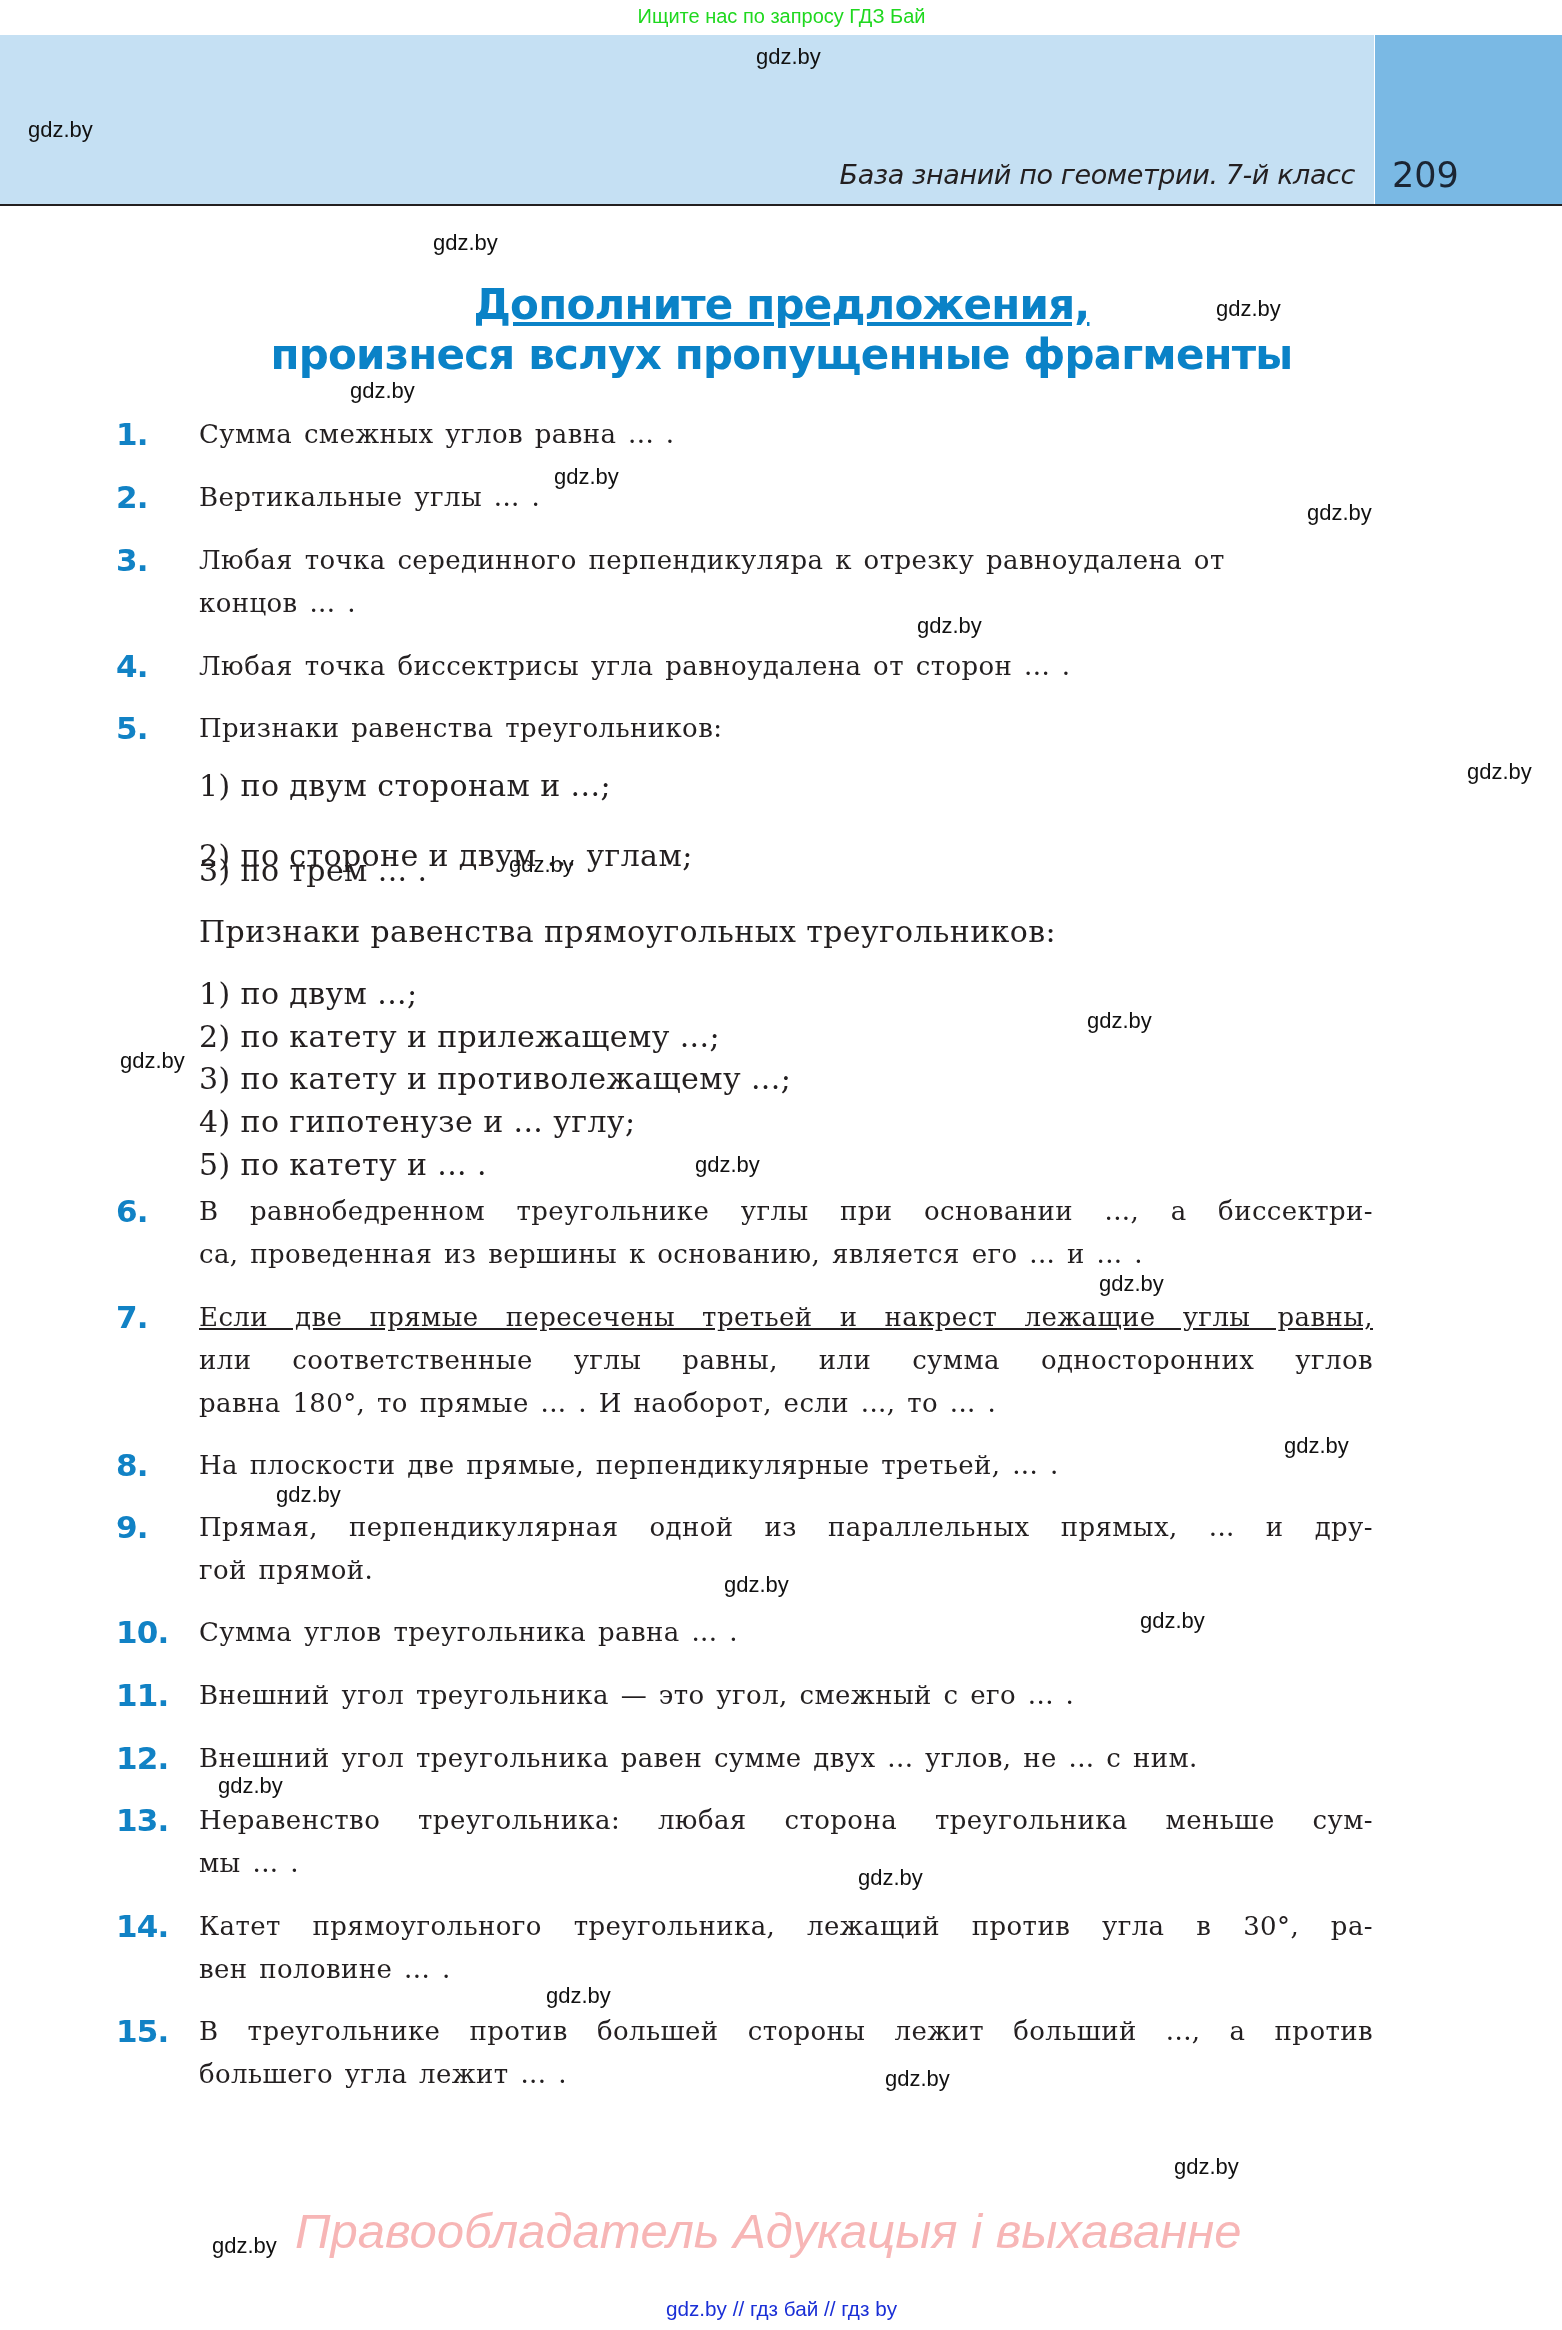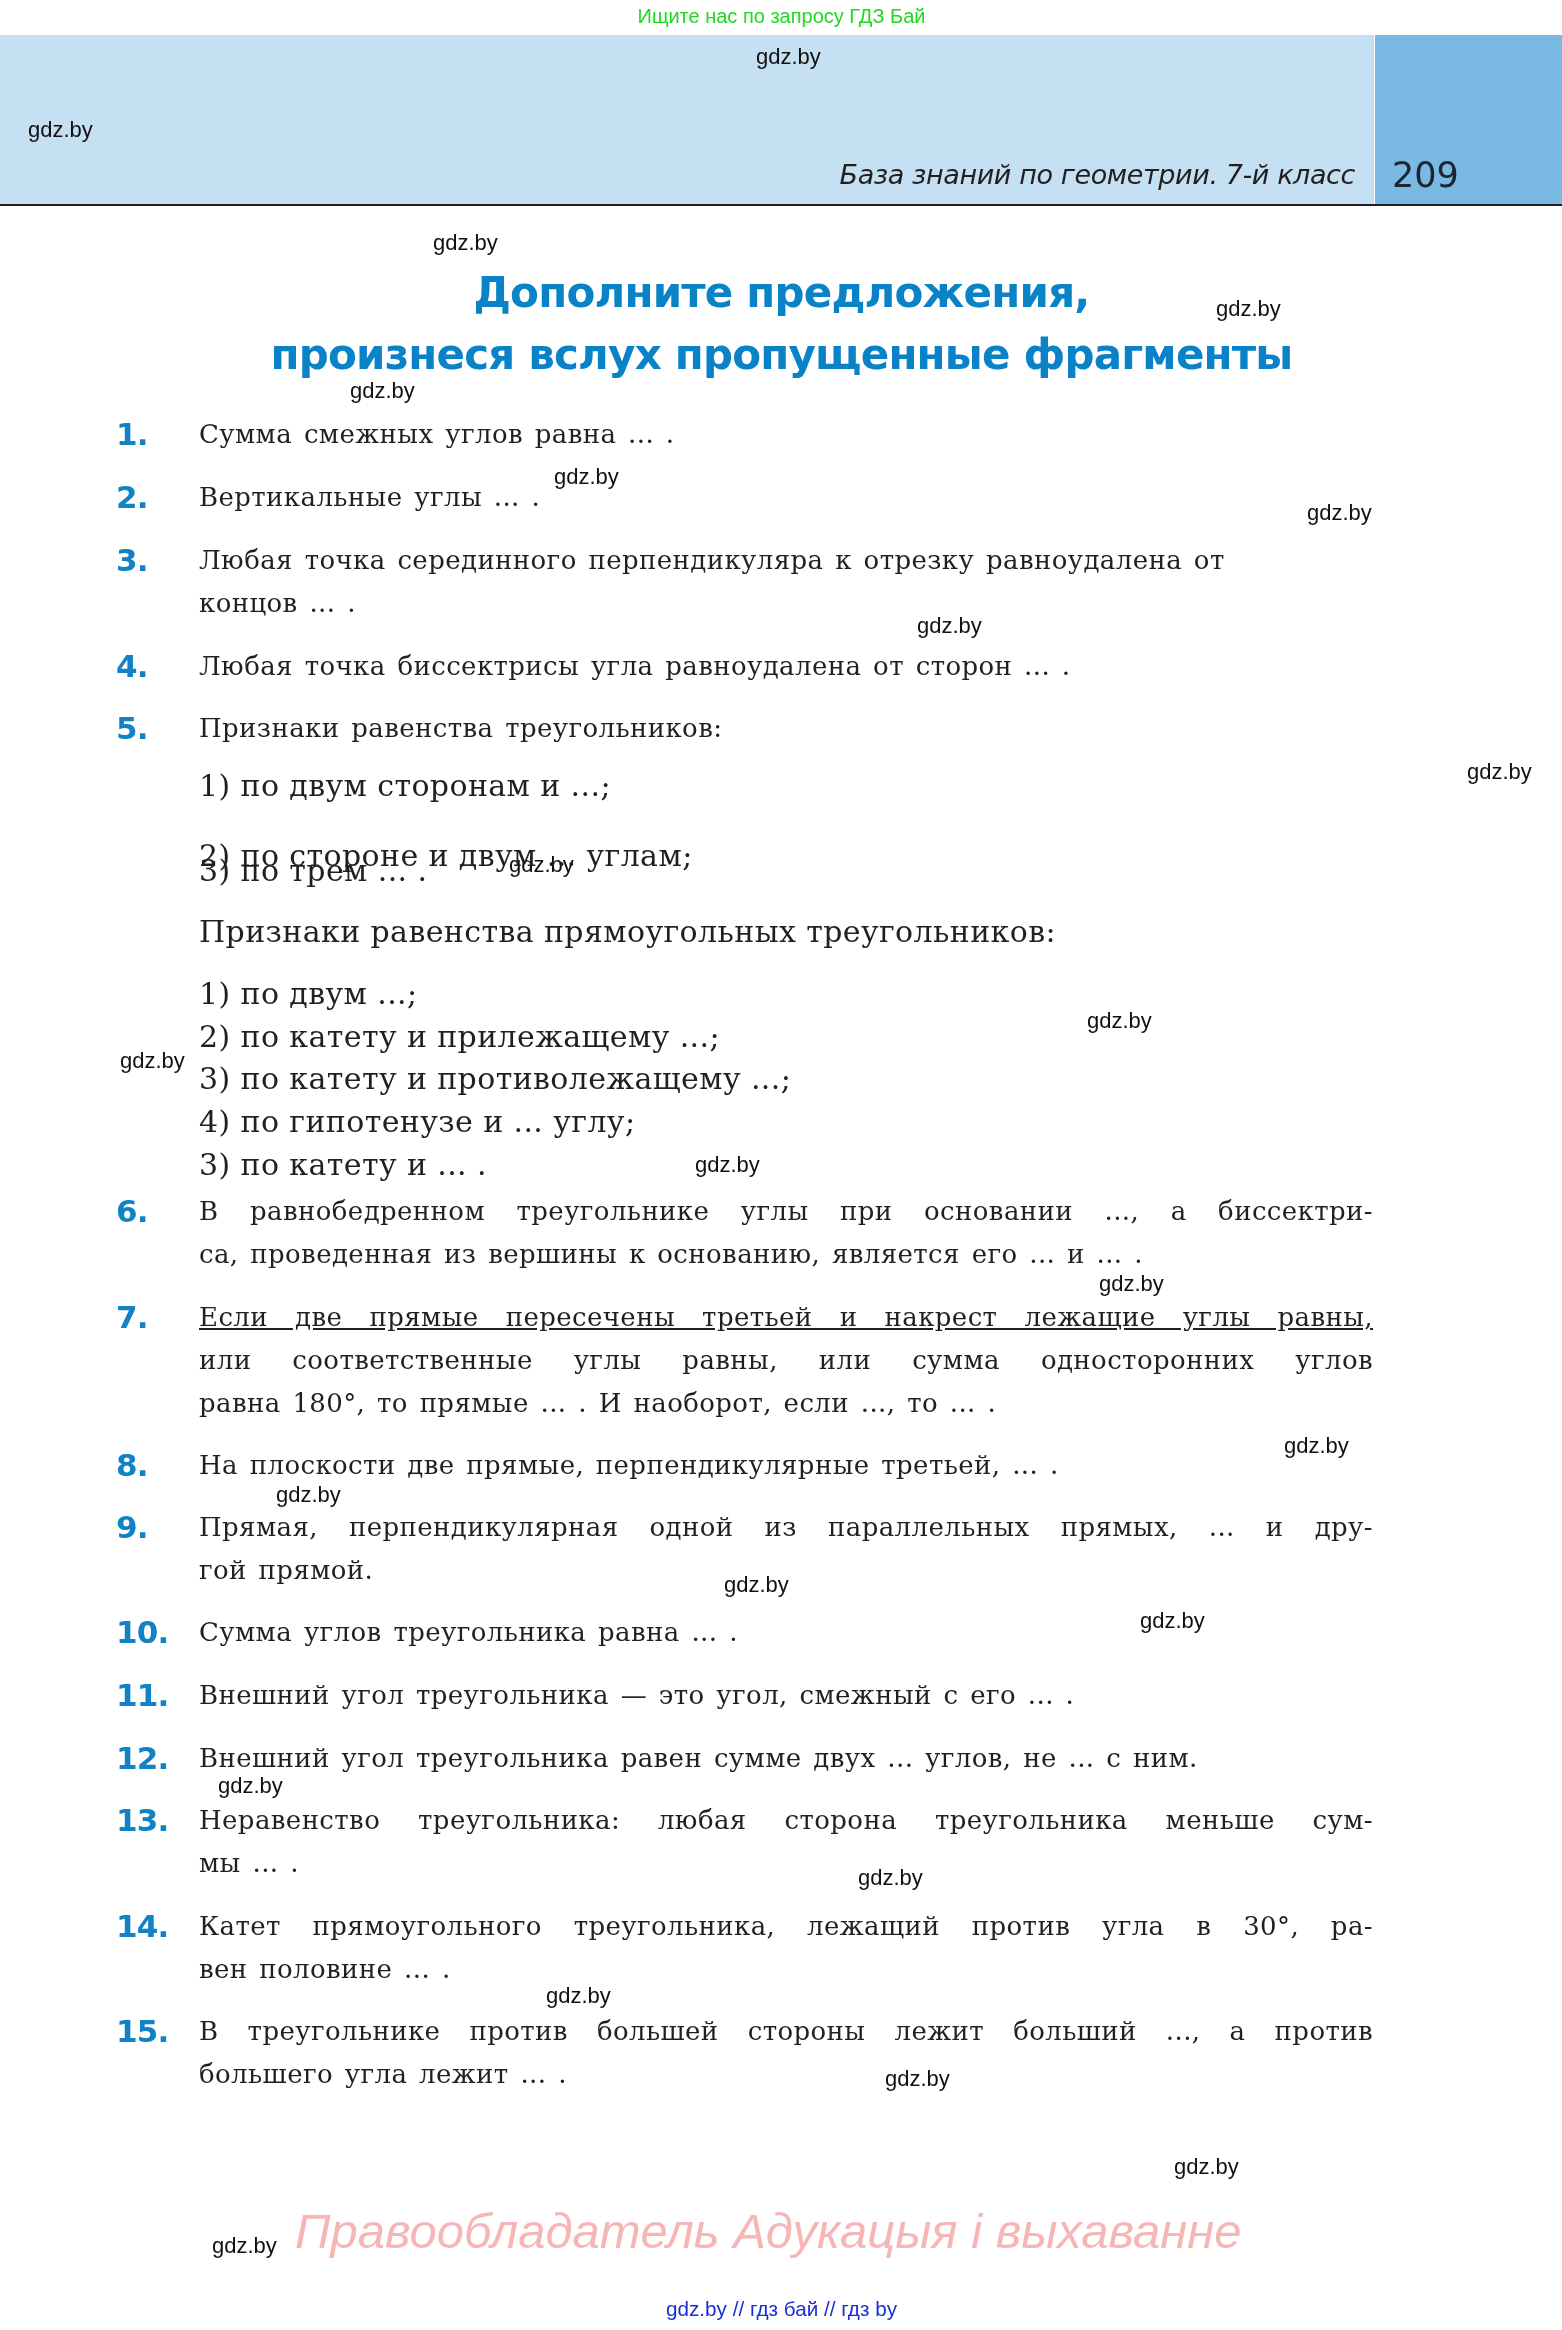--- a/index.html
+++ b/index.html
@@ -97,21 +97,21 @@
 <div class="wm" style="left:276px; top:1484px;">gdz.by</div>
 <div class="wm" style="left:724px; top:1574px;">gdz.by</div>
 <div class="wm" style="left:1140px; top:1610px;">gdz.by</div>
 <div class="wm" style="left:218px; top:1775px;">gdz.by</div>
 <div class="wm" style="left:858px; top:1867px;">gdz.by</div>
 <div class="wm" style="left:546px; top:1985px;">gdz.by</div>
 <div class="wm" style="left:885px; top:2068px;">gdz.by</div>
 <div class="wm" style="left:1174px; top:2156px;">gdz.by</div>
 <div class="wm" style="left:212px; top:2235px;">gdz.by</div>
 
-<div class="section-title" style="top:272px;">Дополните предложения,</div>
+<div class="section-title" style="top:284px;text-decoration:underline;">Дополните предложения,</div>
 <div class="section-title" style="top:334px;">произнеся вслух пропущенные фрагменты</div>
 
 <div class="item" style="top:413px;">
   <span class="num">1.</span>
   <span class="txt">Сумма смежных углов равна ... .</span>
 </div>
 
 <div class="item" style="top:476px;">
   <span class="num">2.</span>
   <span class="txt">Вертикальные углы ... .</span>
@@ -132,21 +132,21 @@
   <span class="num">5.</span>
   <span class="txt">Признаки равенства треугольников:</span>
   <span class="sub" style="top:57px;">1) по двум сторонам и ...;</span>
   <span class="sub" style="top:99px;margin-top:28px;">2) по стороне и двум ... углам;</span>
   <span class="sub" style="top:142px;">3) по трем ... .</span>
   <span class="sub" style="top:203px;">Признаки равенства прямоугольных треугольников:</span>
   <span class="sub" style="top:265px;">1) по двум ...;</span>
   <span class="sub" style="top:308px;">2) по катету и прилежащему ...;</span>
   <span class="sub" style="top:350px;">3) по катету и противолежащему ...;</span>
   <span class="sub" style="top:393px;">4) по гипотенузе и ... углу;</span>
-  <span class="sub" style="top:436px;">3) по катету и ... .</span>
+  <span class="sub" style="top:436px;">5) по катету и ... .</span>
 </div>
 
 <div class="item" style="top:1190px;">
   <span class="num">6.</span>
   <span class="txt" style="top:0;text-align-last:justify;">В равнобедренном треугольнике углы при основании ..., а биссектри-</span>
   <span class="txt" style="top:43px;">са, проведенная из вершины к основанию, является его ... и ... .</span>
 </div>
 
 <div class="item" style="top:1296px;">
   <span class="num">7.</span>

